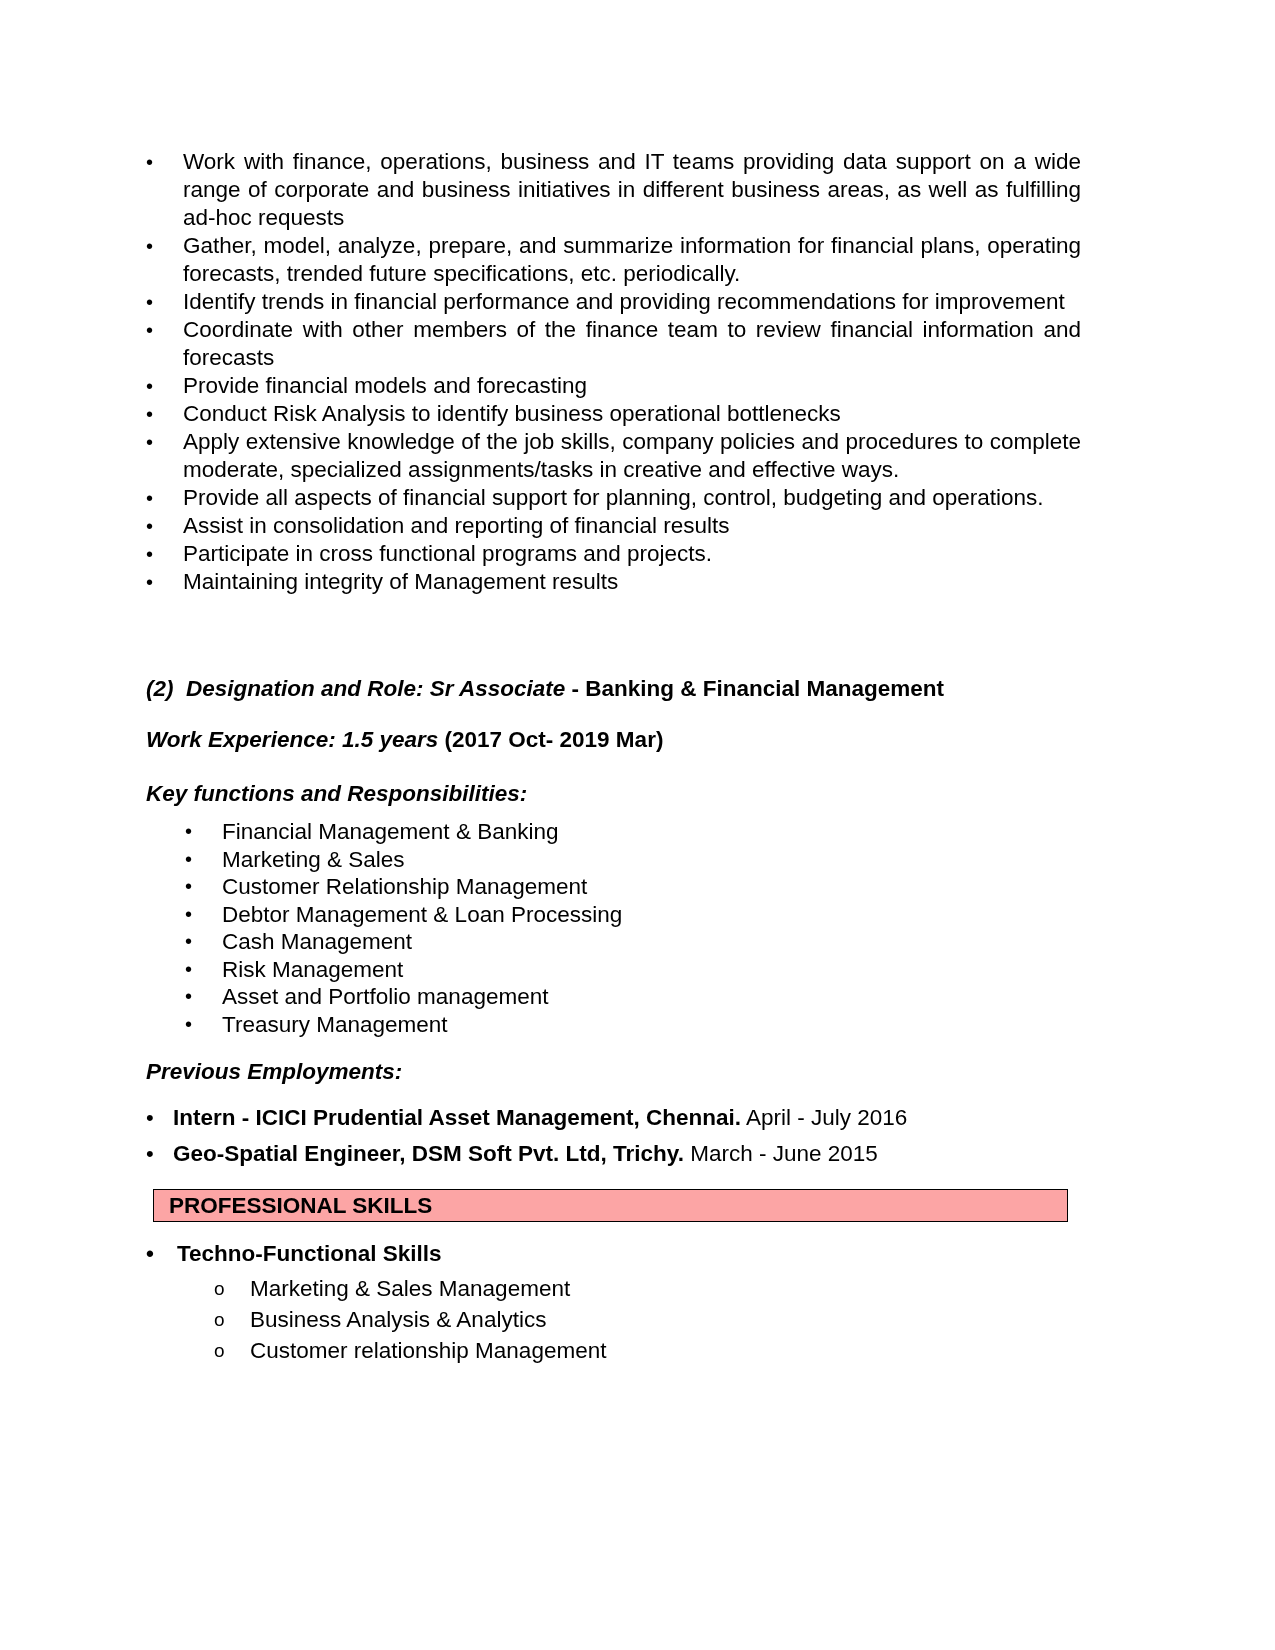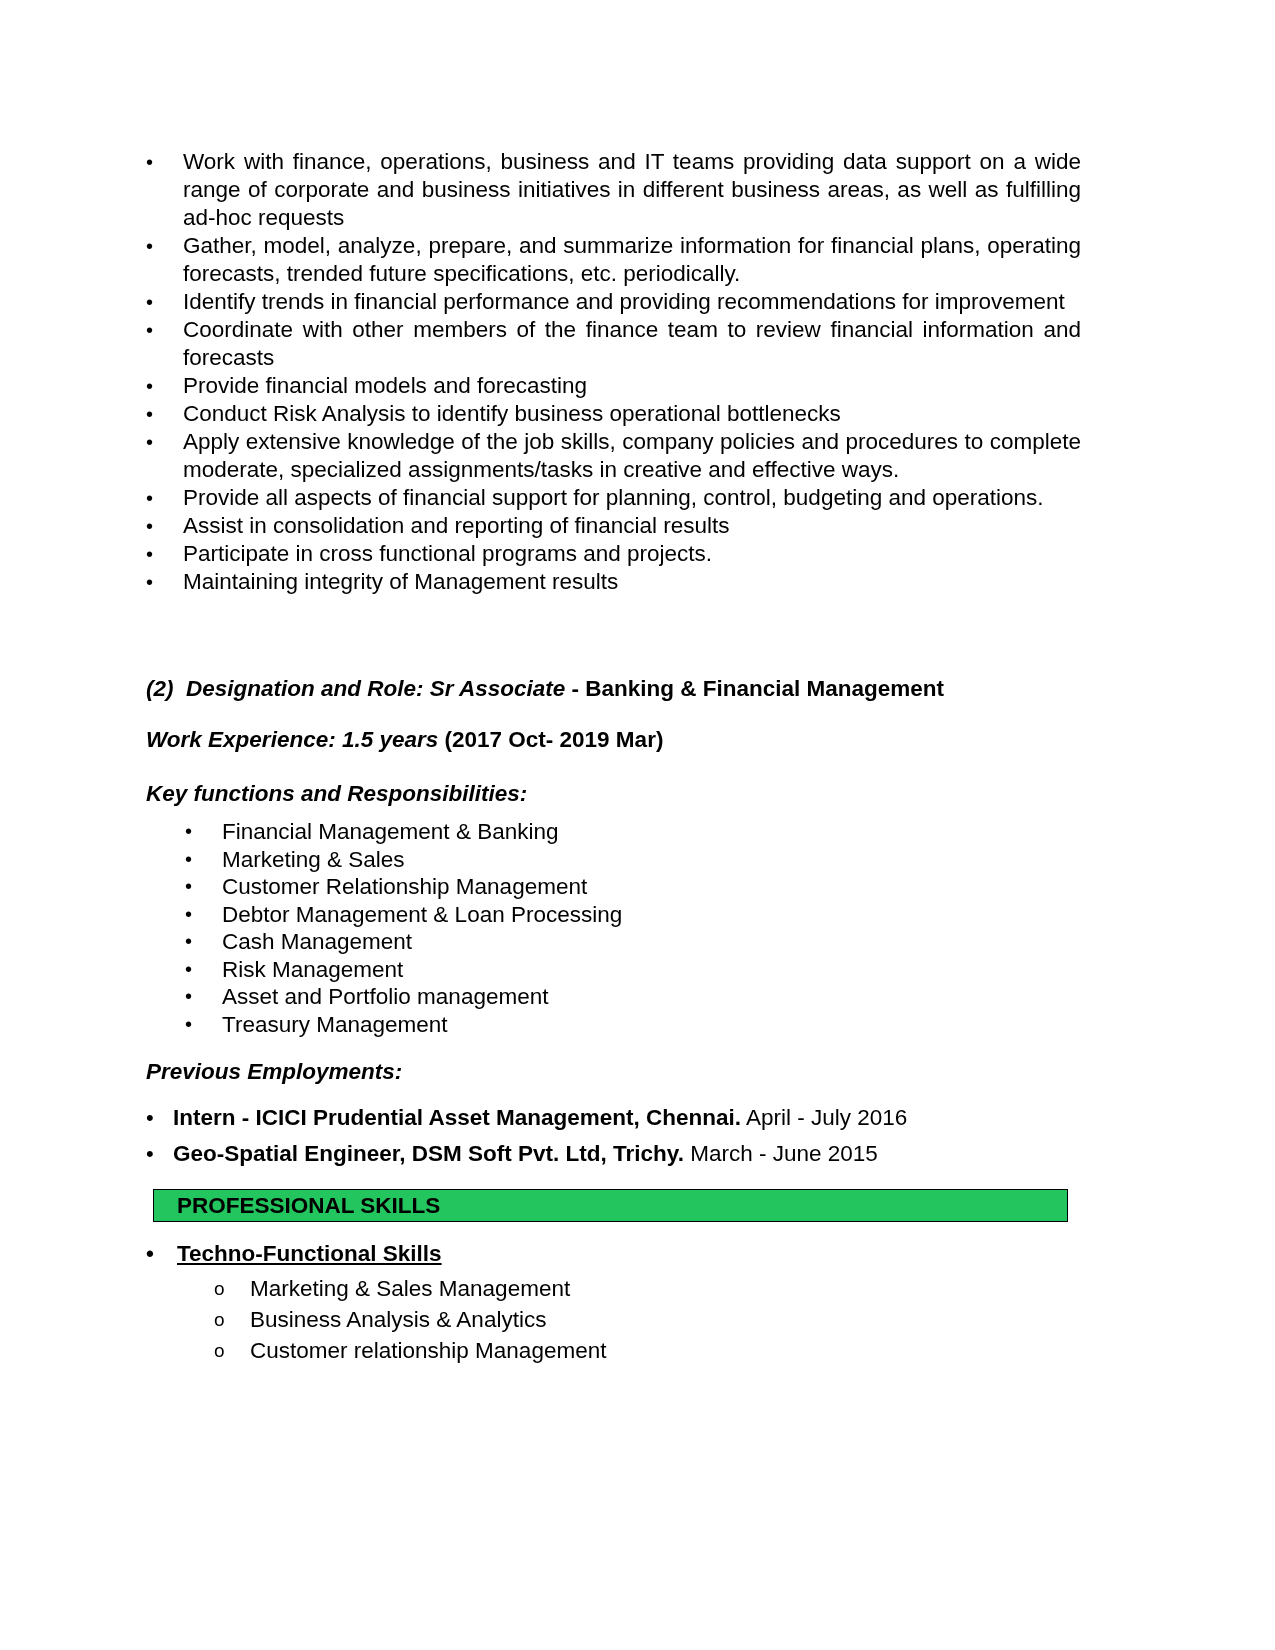--- a/index.html
+++ b/index.html
@@ -12,24 +12,24 @@
   .line { position: absolute; left: 146px; font-size: 22.5px; }
   .bi { font-weight: bold; font-style: italic; }
   .b { font-weight: bold; }
   .u { }
   .key-list { position: absolute; left: 185px; top: 818px; margin: 0; padding: 0; list-style: none; font-size: 22.5px; line-height: 27.5px; }
   .key-list li { position: relative; padding-left: 37px; }
   .key-list li::before { content: "•"; position: absolute; left: 0; font-size: 20px; }
   .prev-list { position: absolute; left: 146px; top: 1100px; margin: 0; padding: 0; list-style: none; font-size: 22.5px; line-height: 36px; }
   .prev-list li { position: relative; padding-left: 27px; }
   .prev-list li::before { content: "•"; position: absolute; left: 0; font-size: 22px; }
-  .section-bar { position: absolute; left: 153px; top: 1189px; width: 915px; height: 33px; background: #22c55e; border: 1px solid #000; box-sizing: border-box; font-weight: bold; font-size: 22.5px; line-height: 31px; padding-left: 23px; }
+  .section-bar { position: absolute; left: 153px; top: 1189px; width: 915px; height: 33px; background: #fca5a5; border: 1px solid #000; box-sizing: border-box; font-weight: bold; font-size: 22.5px; line-height: 31px; padding-left: 15px; }
   .skills-head { position: absolute; left: 146px; top: 1241px; font-size: 22.5px; font-weight: bold; }
   .skills-head::before { content: "•"; position: absolute; left: 0; }
-  .skills-head span { padding-left: 31px; text-decoration: underline; }
+  .skills-head span { padding-left: 31px; }
   .sub-list { position: absolute; left: 214px; top: 1273px; margin: 0; padding: 0; list-style: none; font-size: 22.5px; line-height: 31px; }
   .sub-list li { position: relative; padding-left: 36px; }
   .sub-list li::before { content: "o"; position: absolute; left: 0; font-size: 19px; }
 </style>
 </head>
 <body>
 
 <div class="page">
 
   <ul class="resp-list">

